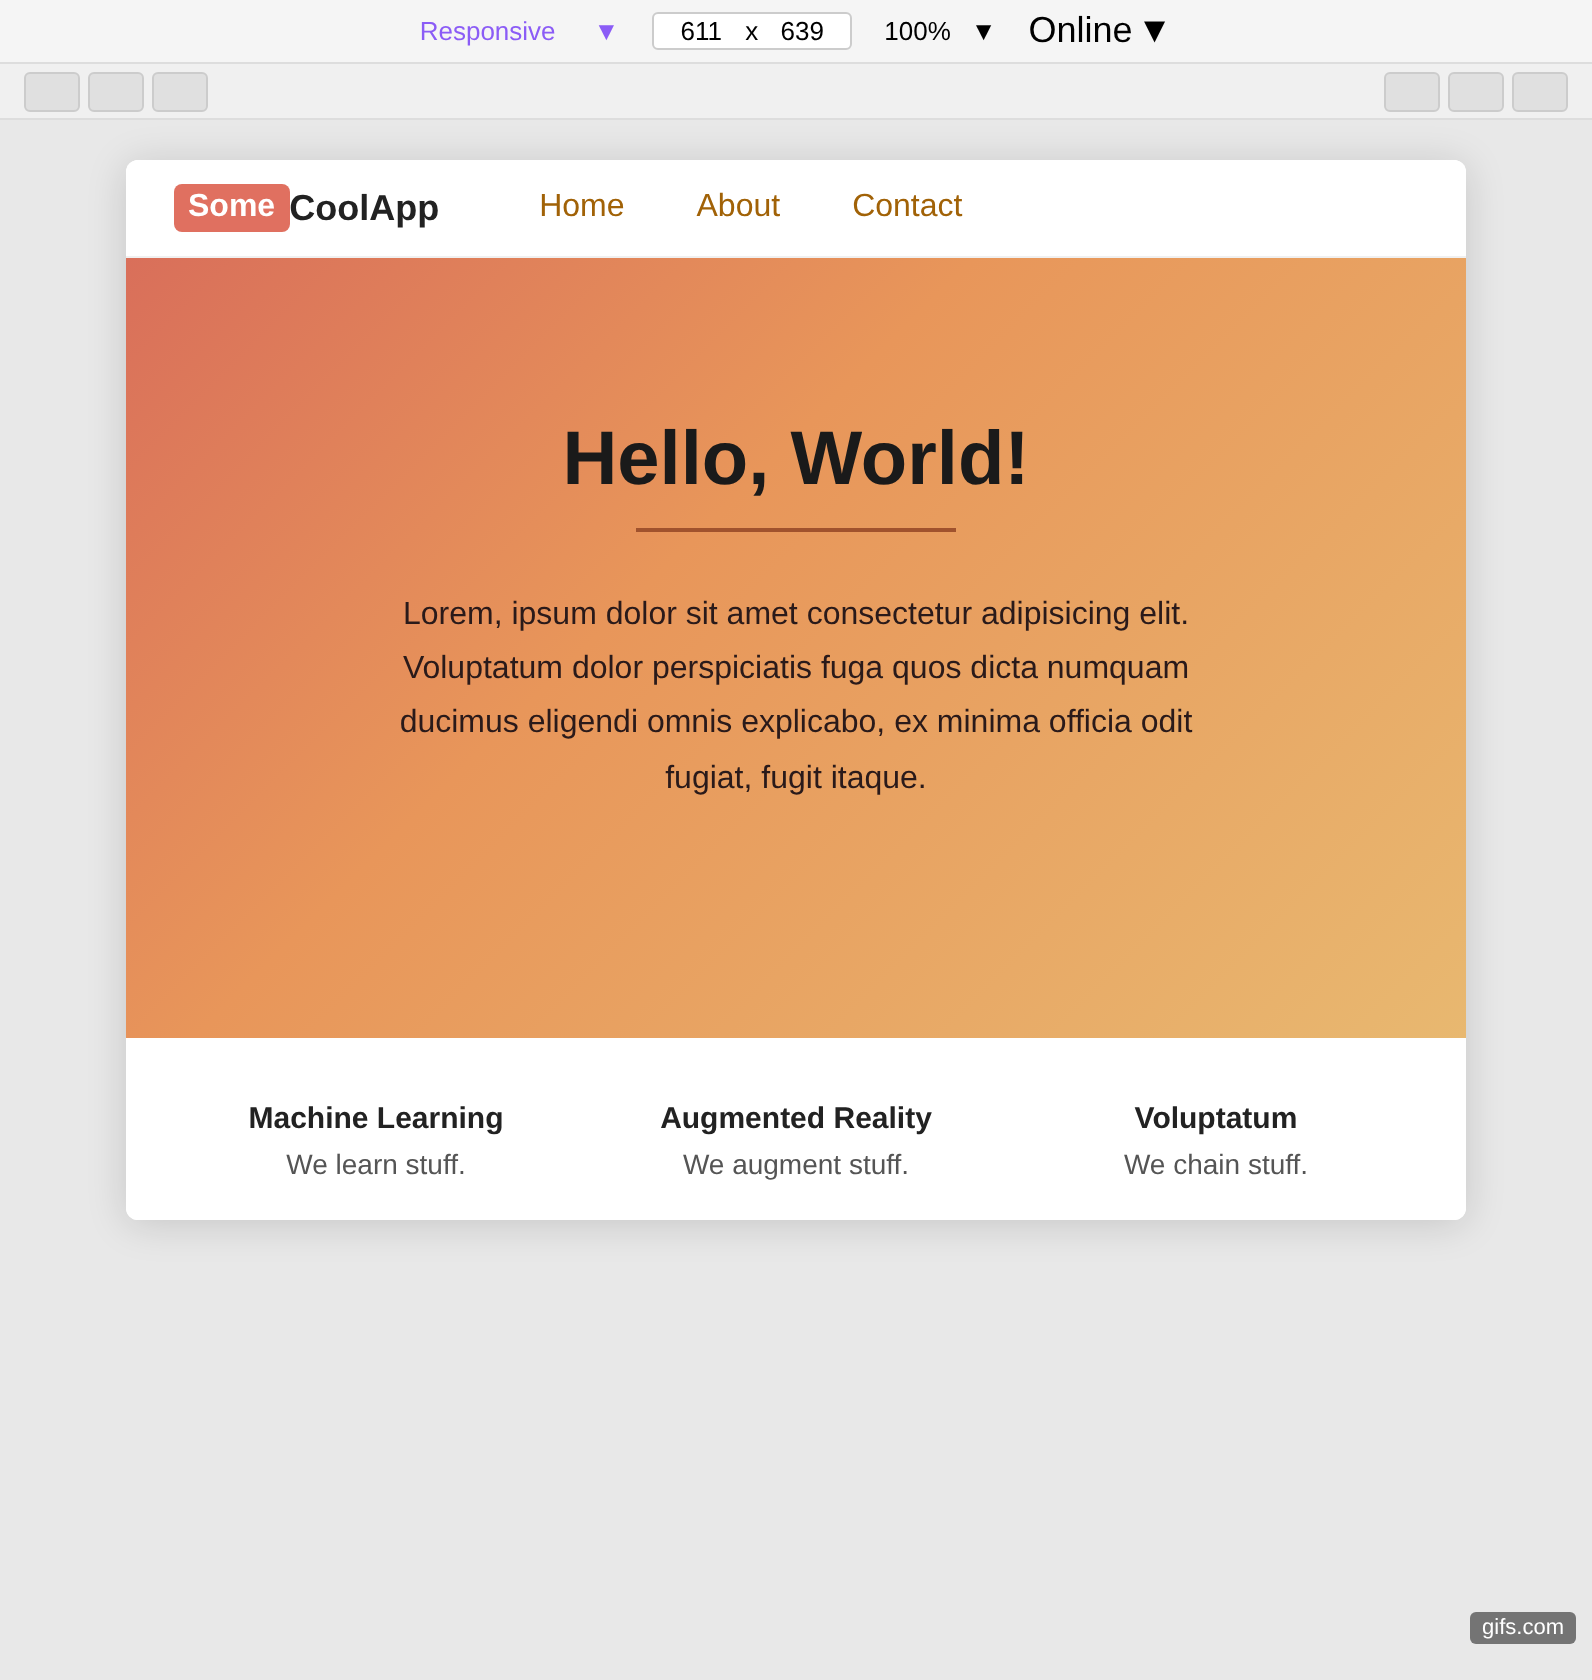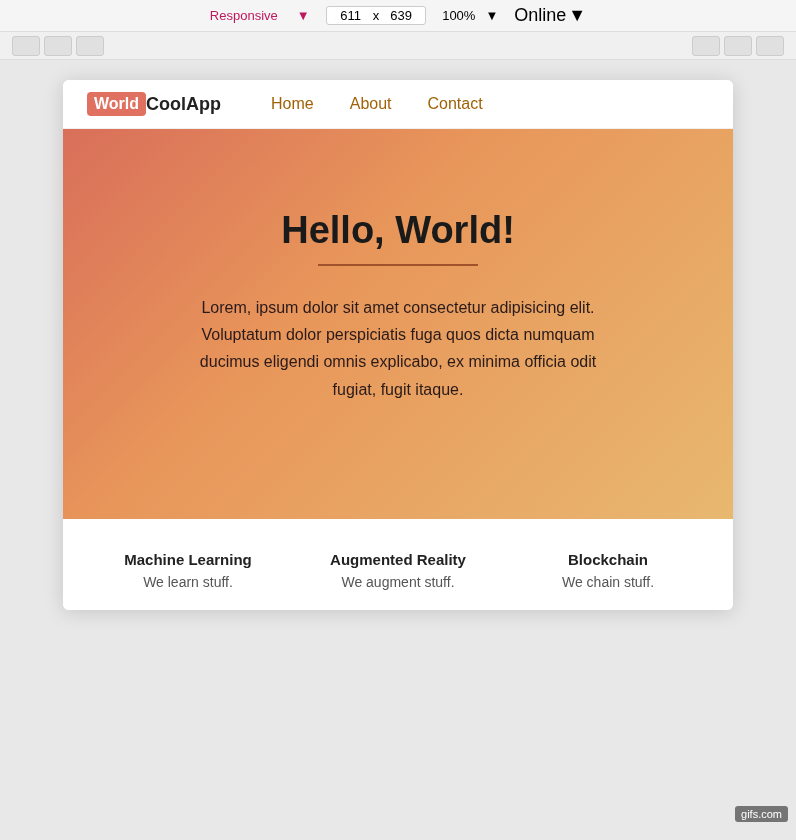--- a/index.html
+++ b/index.html
@@ -21,21 +21,21 @@
       justify-content: center;
       gap: 16px;
       padding: 0 12px;
     }
 
     .toolbar-responsive {
       display: flex;
       align-items: flex-start;
       gap: 19px;
       font-size: 13px;
-      color: #be185d;
+      color: #8b5cf6;
     }
 
     .toolbar-dims {
       display: flex;
       align-items: center;
       gap: 4px;
       font-size: 13px;
       border: 1px solid #ccc;
       border-radius: 3px;
       padding: 1px 6px;
@@ -261,21 +261,21 @@
     <span class="toolbar2-btn"></span>
     <span class="toolbar2-btn"></span>
     <span class="toolbar2-btn"></span>
   </div>
 
   <div class="main-area">
     <div class="app-window">
 
       <nav class="app-nav">
         <div class="brand">
-          <span class="brand-some">World</span>
+          <span class="brand-some">Some</span>
             <span class="brand-rest">CoolApp</span>
         </div>
         <div class="nav-links">
           <a class="nav-link">Home</a>
           <a class="nav-link">About</a>
           <a class="nav-link">Contact</a>
         </div>
       </nav>
 
       <section class="hero">
@@ -287,21 +287,21 @@
       <section class="features">
         <div class="feature-item">
           <div class="feature-title">Machine Learning</div>
           <div class="feature-desc">We learn stuff.</div>
         </div>
         <div class="feature-item">
           <div class="feature-title">Augmented Reality</div>
           <div class="feature-desc">We augment stuff.</div>
         </div>
         <div class="feature-item">
-          <div class="feature-title">Blockchain</div>
+          <div class="feature-title">Voluptatum</div>
           <div class="feature-desc">We chain stuff.</div>
         </div>
       </section>
 
     </div>
   </div>
 
   <div class="watermark">gifs.com</div>
 
 </div>

